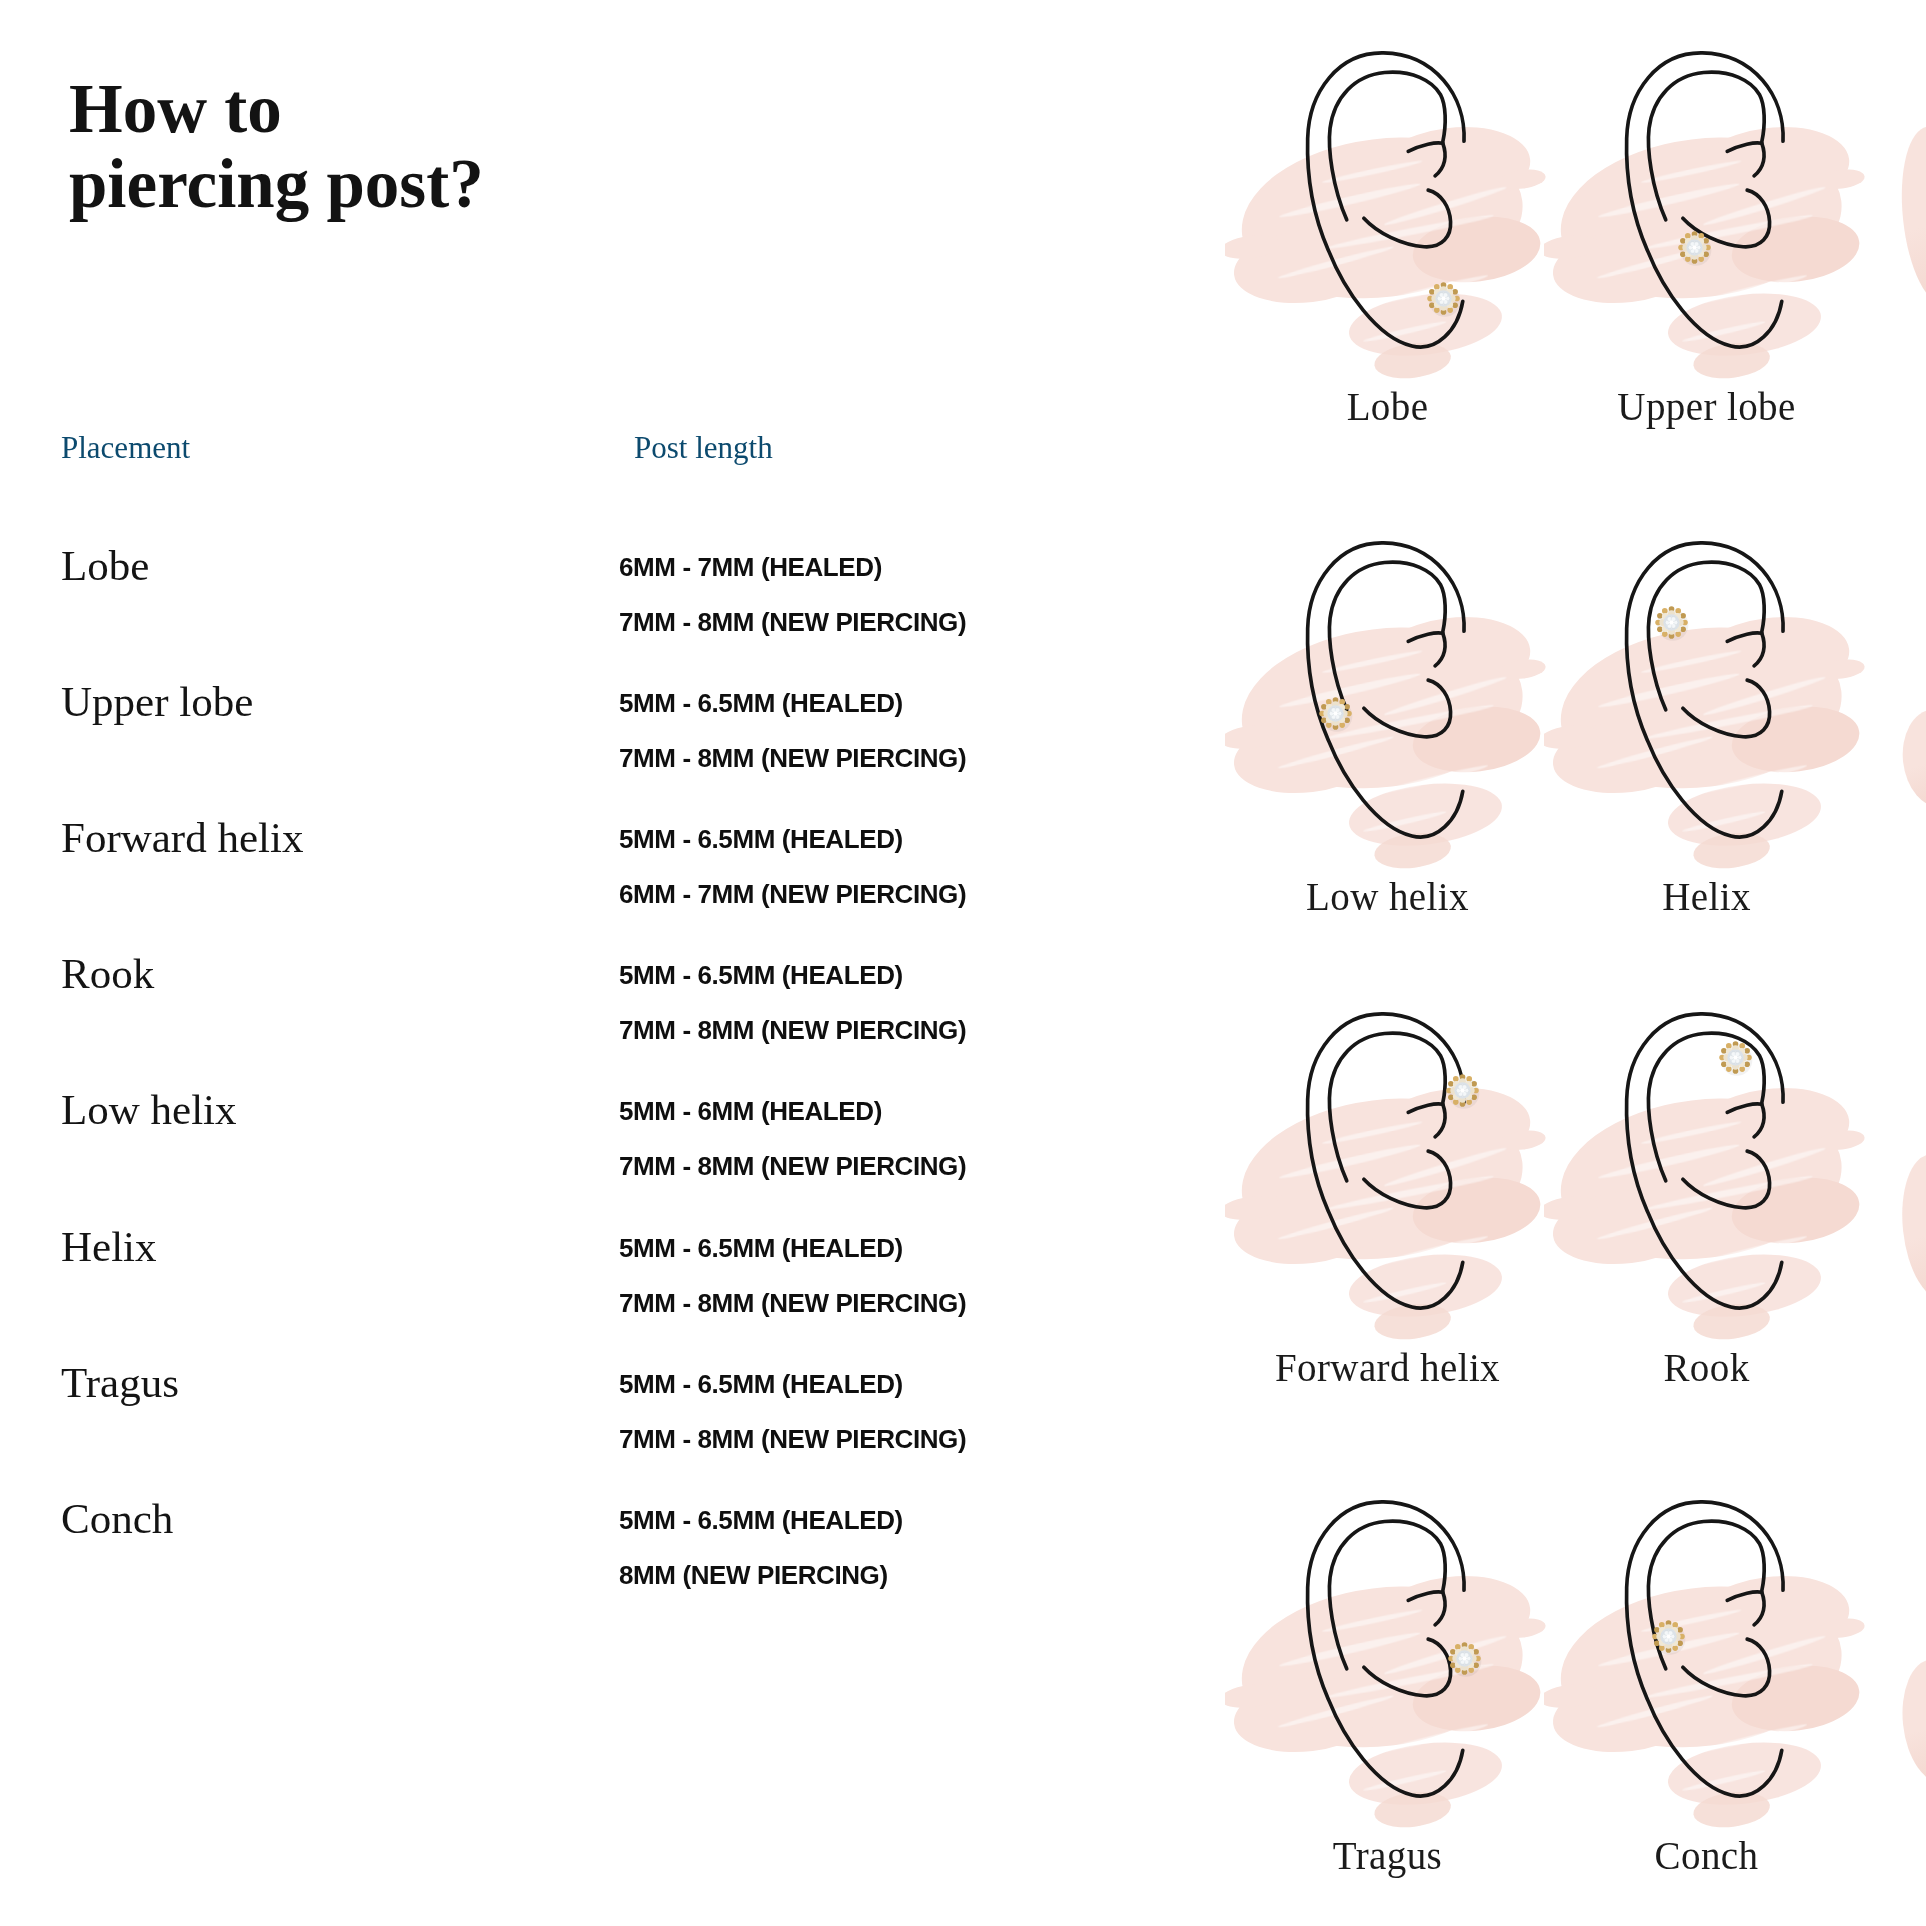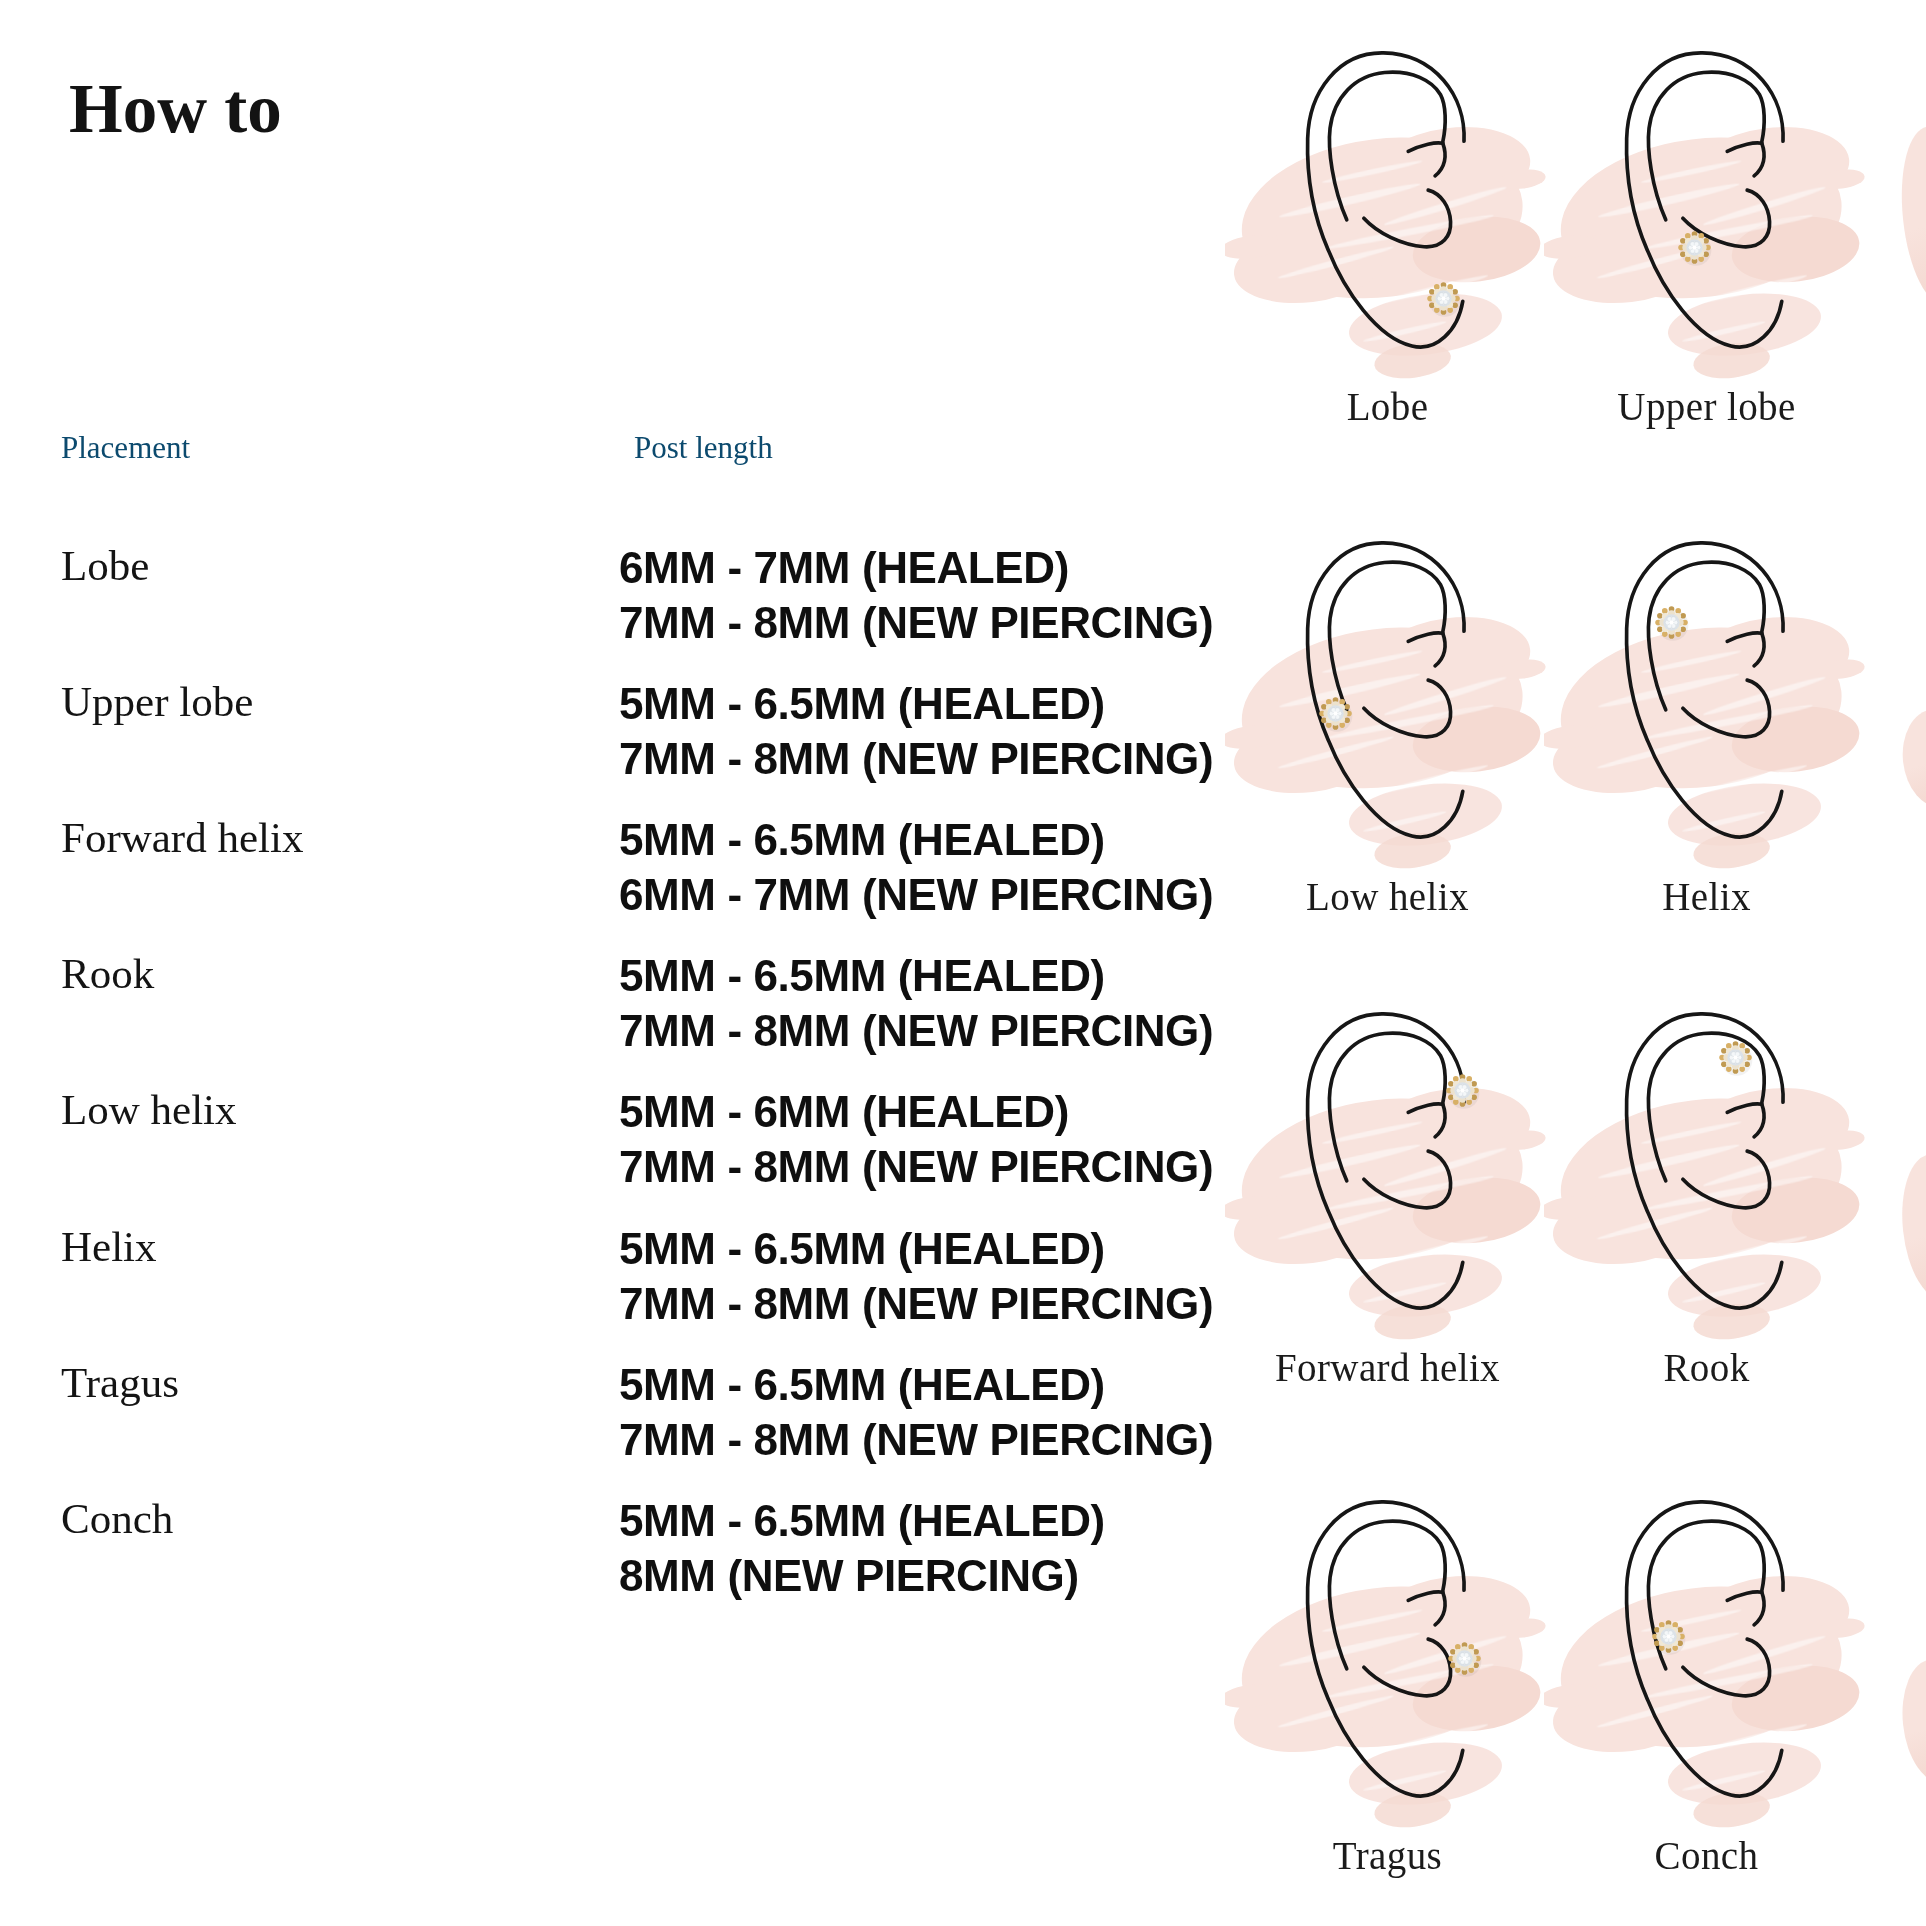--- a/index.html
+++ b/index.html
@@ -22,21 +22,21 @@
   .col-header.placement{left:61px;}
   .col-header.post{left:634px;}
   .t-row{position:absolute;left:0;width:1305px;height:0;}
   .t-row .placement{
     position:absolute;left:61px;top:-27px;
     font-size:43px;line-height:55px;font-weight:400;color:#141414;white-space:nowrap;
   }
   .t-row .pl-line{
     position:absolute;left:619px;
     font-family:"Liberation Sans", sans-serif;font-weight:bold;
-    font-size:44px;line-height:45px;letter-spacing:-0.4px;color:#0f0f0f;white-space:nowrap;
+    font-size:26px;line-height:45px;letter-spacing:-0.4px;color:#0f0f0f;white-space:nowrap;
   }
   .t-row .pl-healed{top:-20.5px;}
   .t-row .pl-new{top:35px;}
 
   
   .ear-card{position:absolute;width:325px;height:424px;}
   .ear-card .splash{position:absolute;left:0;top:51px;width:325px;height:325px;}
   .ear-card .ear-art{position:absolute;left:79px;top:19px;width:171px;height:319px;}
   .ear-card .stud{position:absolute;width:39px;height:39px;}
   .ear-label{
@@ -115,20 +115,21 @@
       <circle cx="36" cy="45" r="5.5" fill="#f4f7f9" stroke="#c2cbd4" stroke-width="0.7"></circle>
       <circle cx="40.5" cy="37.2" r="5.5" fill="#f4f7f9" stroke="#c2cbd4" stroke-width="0.7"></circle>
       <circle cx="49.5" cy="37.2" r="5.5" fill="#f4f7f9" stroke="#c2cbd4" stroke-width="0.7"></circle>
       <circle cx="45" cy="45" r="5" fill="#ffffff"></circle>
     </g>
   </defs>
 </svg>
 
 <div class="page-title">
   <div>How to</div>
+  <div>piercing post?</div>
 </div>
 
 <div class="col-header placement">Placement</div>
 <div class="col-header post">Post length</div>
 
 <div class="t-row" style="top:565px">
   <div class="placement">Lobe</div>
   <div class="pl-line pl-healed">6MM - 7MM (HEALED)</div>
   <div class="pl-line pl-new">7MM - 8MM (NEW PIERCING)</div>
 </div>

